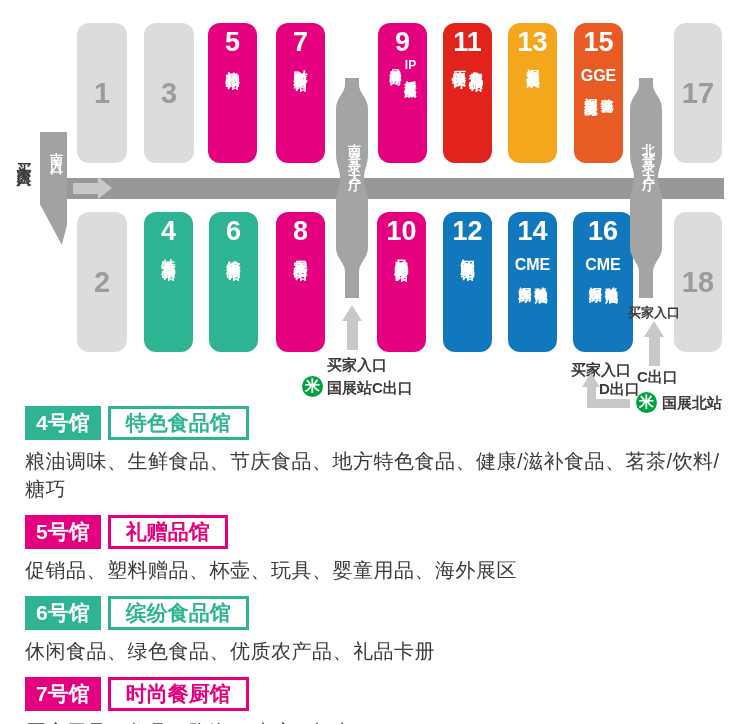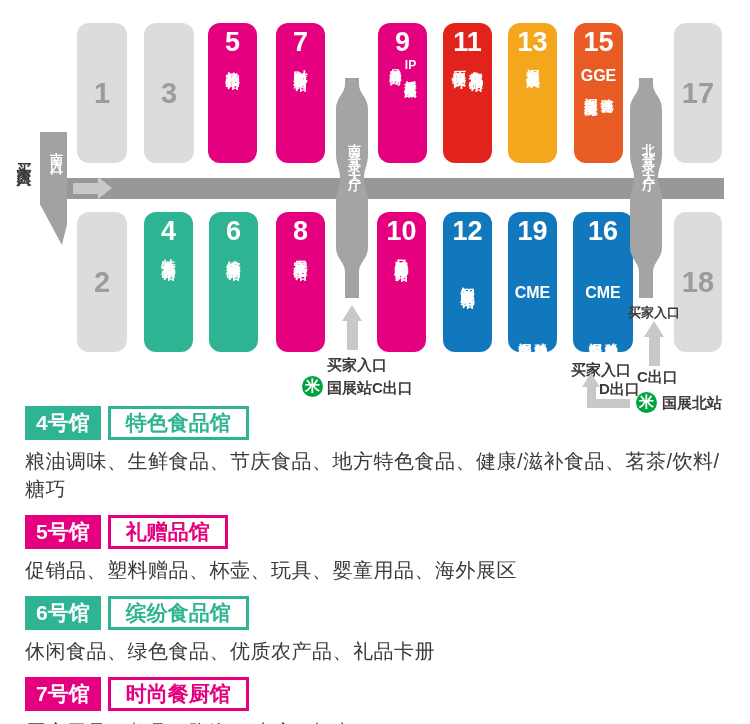--- a/index.html
+++ b/index.html
@@ -24,21 +24,21 @@
 
   .hall{position:absolute;height:140px;border-radius:12px;display:flex;flex-direction:column;align-items:center;box-sizing:border-box;}
   .hall .num{color:#fff;font-size:27px;font-weight:bold;line-height:1.05;margin-top:5px;}
   .hall .latin{color:#fff;font-size:16px;font-weight:bold;line-height:1.05;margin-top:12px;}
   .vtext{writing-mode:vertical-rl;text-orientation:upright;white-space:pre-line;
     color:#fff;font-weight:bold;font-size:14px;letter-spacing:1.5px;line-height:17px;margin-top:3px;}
   .vtext.small{font-size:12px;letter-spacing:1px;line-height:15px;}
   .vtext.mid{font-size:13px;letter-spacing:1px;line-height:16px;}
   .tcu{text-combine-upright:all;}
   .magenta{background:#E4007F;} .teal{background:#2EB492;} .red{background:#E2231B;}
-  .yellow{background:#F4A71D;} .orange{background:#E85B25;} .blue{background:#1278BD;gap:28px;}
+  .yellow{background:#F4A71D;} .orange{background:#E85B25;} .blue{background:#1278BD;}
   .grayh{background:#DCDCDC;justify-content:center;}
   .grayh .num{color:#9C9C9C;font-size:29px;margin:0;}
 
   .up-shaft{position:absolute;width:11px;background:#C8C8C8;}
   .up-head{position:absolute;width:0;height:0;border-left:10px solid transparent;
     border-right:10px solid transparent;border-bottom:16px solid #C8C8C8;}
   .d-arrow-h{position:absolute;left:587px;top:399px;width:43px;height:9px;background:#C8C8C8;}
   .d-arrow-v{position:absolute;left:587px;top:387px;width:9px;height:13px;background:#C8C8C8;}
   .d-arrow-head{position:absolute;left:582px;top:373px;width:0;height:0;
     border-left:9px solid transparent;border-right:9px solid transparent;border-bottom:14px solid #C8C8C8;}
@@ -129,21 +129,21 @@
     </div>
     <div class="hall magenta" style="left:377px;top:212px;width:49px;">
       <div class="num">10</div>
       <div class="vtext">品牌服务商馆</div>
     </div>
     <div class="hall blue" style="left:443px;top:212px;width:49px;">
       <div class="num">12</div>
       <div class="vtext">智能家电馆</div>
     </div>
     <div class="hall blue" style="left:508px;top:212px;width:49px;">
-      <div class="num">19</div>
+      <div class="num">14</div>
       <div class="latin">CME</div>
       <div class="vtext mid">移动电子展
 深圳国际</div>
     </div>
     <div class="hall blue" style="left:573px;top:212px;width:60px;">
       <div class="num">16</div>
       <div class="latin">CME</div>
       <div class="vtext mid">移动电子展
 深圳国际</div>
     </div>

